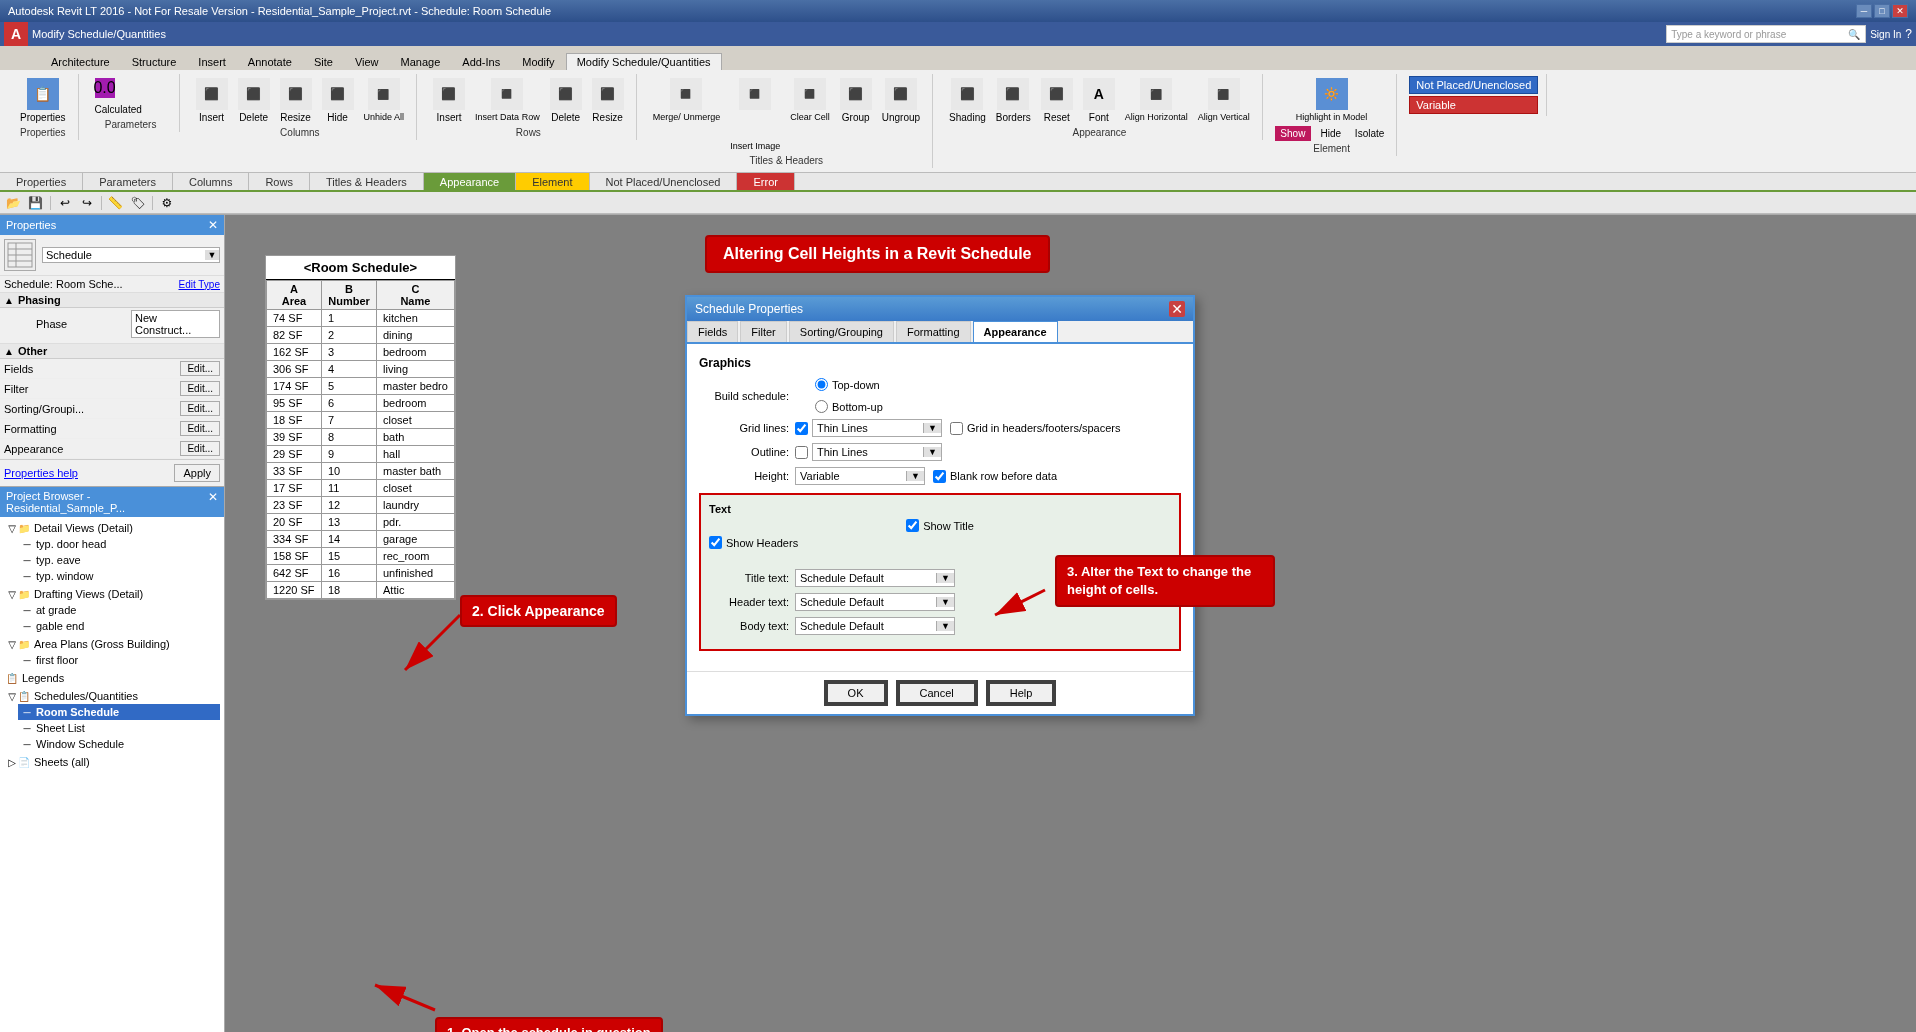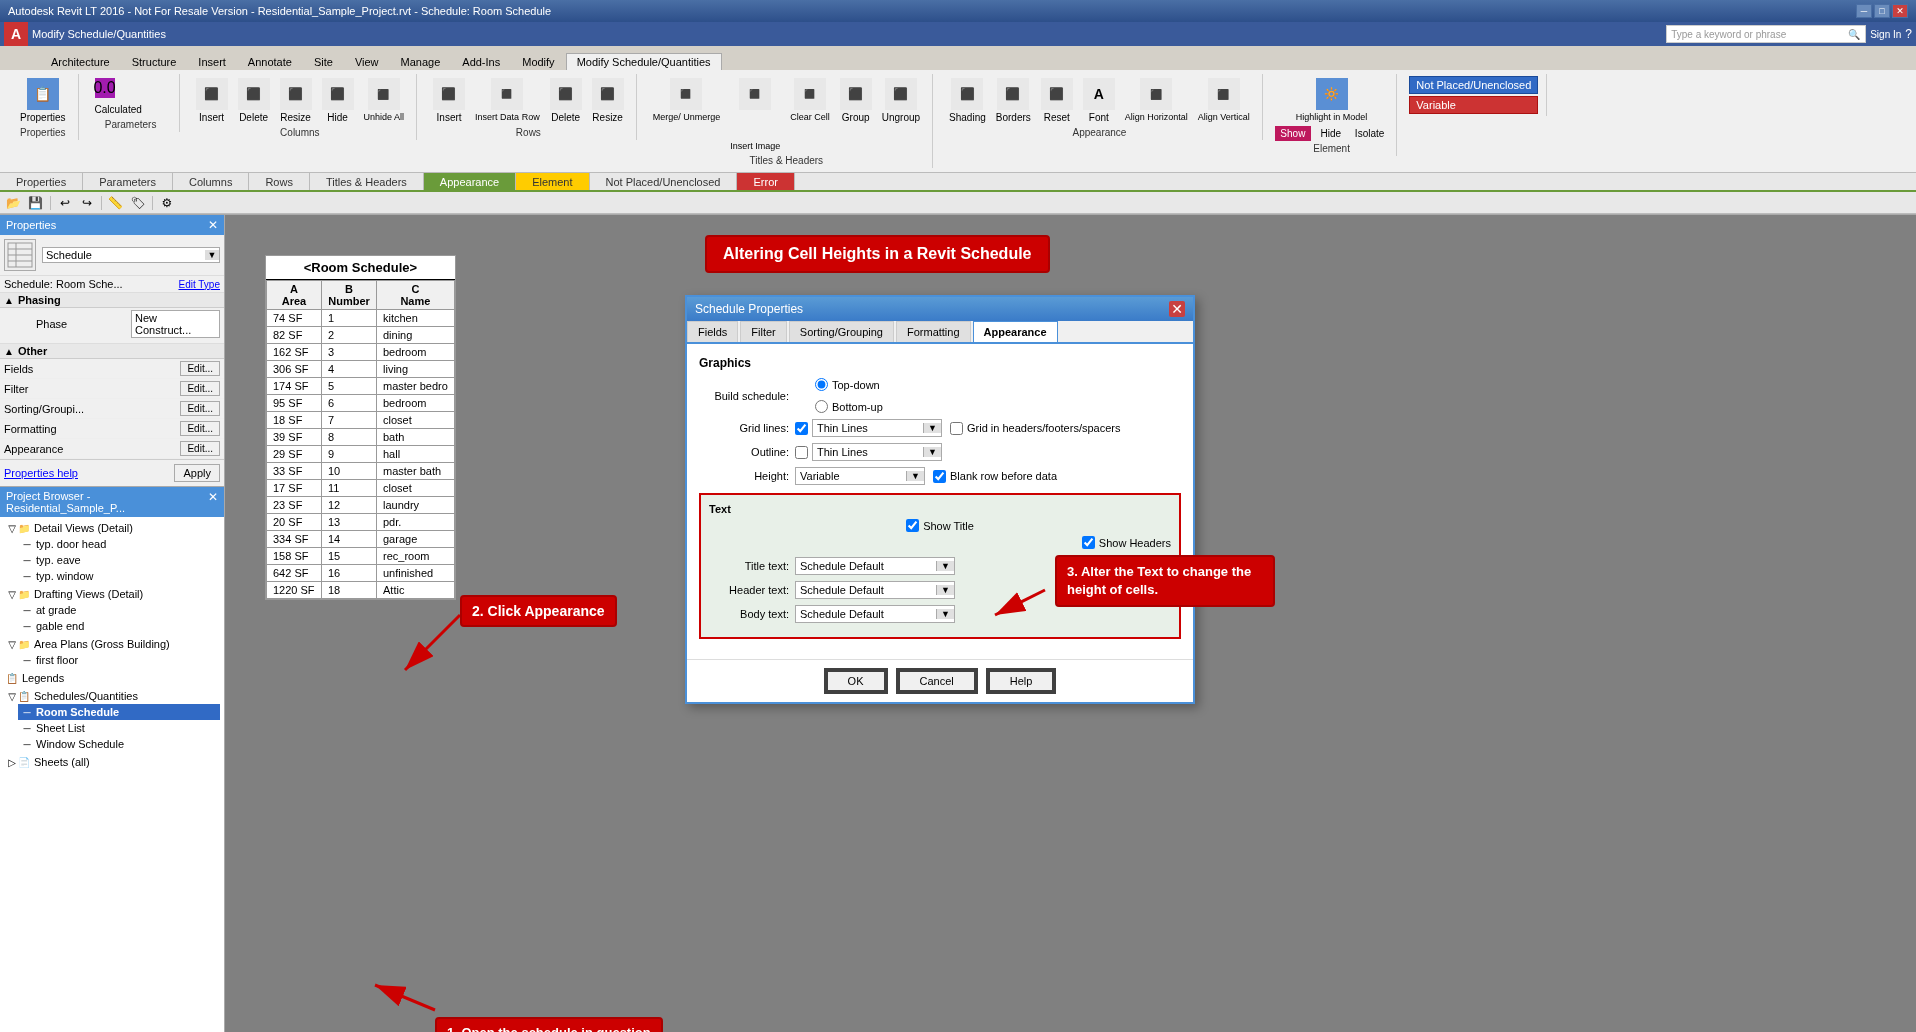--- a/index.html
+++ b/index.html
@@ -674,21 +674,21 @@
         <div class="text-box">
           <div class="text-box-title">Text</div>
 
           <div style="display:flex;justify-content:center;margin-bottom:4px;">
             <div class="checkbox-row">
               <input type="checkbox" checked="" style="">
               <span>Show Title</span>
             </div>
           </div>
 
-          <div style="display:flex;justify-content:flex-end;margin-bottom:8px;">
+          <div style="display:flex;justify-content:flex-start;margin-bottom:20px;">
             <div class="checkbox-row">
               <input type="checkbox" checked="" style="">
               <span>Show Headers</span>
             </div>
           </div>
 
           <div class="form-row">
             <span class="form-label" style="text-align:right;width:80px;margin-right:6px;">Title text:</span>
             <div class="form-select" style="width:160px;">
               <span class="form-select-text">Schedule Default</span>

